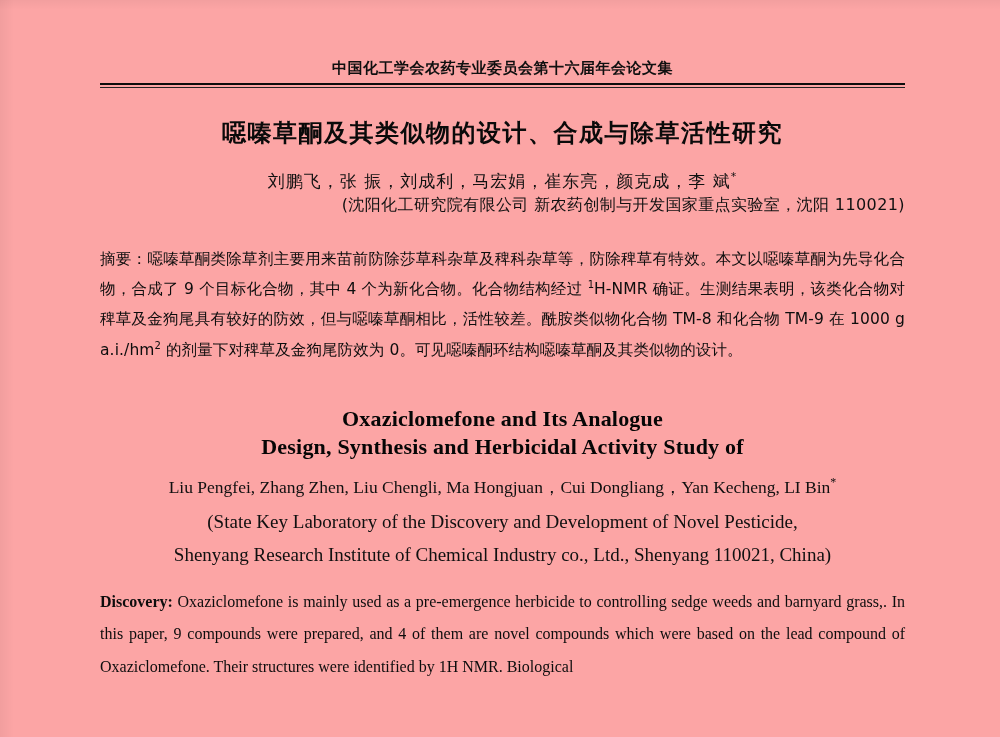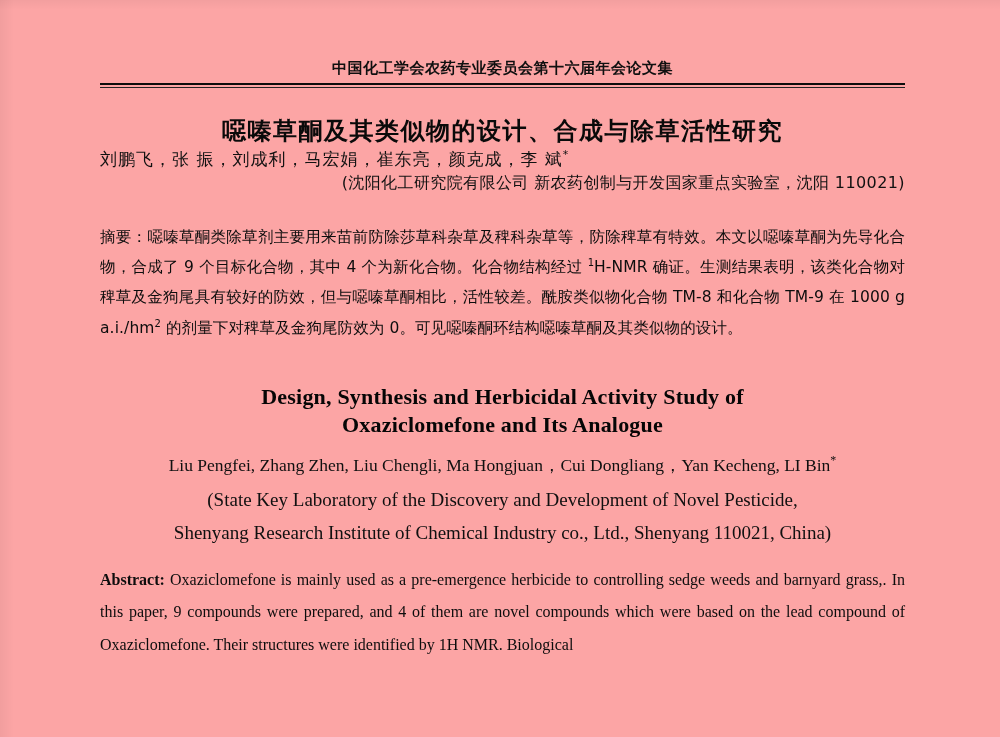--- a/index.html
+++ b/index.html
@@ -58,31 +58,33 @@
     position: absolute;
     left: 100px;
     top: 112px;
     width: 805px;
   }
 
   .cn-title {
     text-align: center;
     font-size: 24px;
     font-weight: bold;
-    font-family: Liberation Mono, monospace;
+    font-family: Liberation Sans, sans-serif;
     letter-spacing: 1.5px;
     line-height: 1.25;
     color: #0a0a0a;
     margin-top: 6px;
   }
 
   .cn-authors {
+    text-align: center;
     font-size: 17px;
     font-family: "DejaVu Sans", "Liberation Sans", sans-serif;
     letter-spacing: 1px;
+    margin-top: 22px;
     color: #111;
   }
   .cn-authors .sup {
     font-size: 11px;
     vertical-align: super;
   }
 
   .cn-affil {
     text-align: right;
     font-size: 16px;
@@ -193,33 +195,33 @@
     </div>
 
     <div class="cn-affil">(沈阳化工研究院有限公司 新农药创制与开发国家重点实验室，沈阳 110021)</div>
 
     <div class="cn-abstract">
       <span class="lead">摘要：</span><span>噁嗪草酮类除草剂主要用来苗前防除莎草科杂草及稗科杂草等，防除稗草有特效。本文以噁嗪</span><span>草酮为先导化合物，合成了 9 个目标化合物，其中 4 个为新化合物。化合物结构经过 </span><sup>1</sup><span>H-NMR 确证。生测</span><span>结果表明，该类化合物对稗草及金狗尾具有较好的防效，但与噁嗪草酮相比，活性较差。酰胺类似物</span><span>化合物 TM-8 和化合物 TM-9 在 1000 g a.i./hm</span><sup>2</sup><span> 的剂量下对稗草及金狗尾防效为 0。可见噁嗪酮环结构</span><span>噁嗪草酮及其类似物的设计。</span>
     </div>
 
 
     <div class="en-title">
+      <div>Oxaziclomefone and Its Analogue</div>
       <div>Design, Synthesis and Herbicidal Activity Study of</div>
-      <div>Oxaziclomefone and Its Analogue</div>
     </div>
 
     <div class="en-authors">
       <span>Liu Pengfei, Zhang Zhen, Liu Chengli, Ma Hongjuan，Cui Dongliang，Yan Kecheng, LI Bin</span><span class="sup">*</span>
     </div>
 
     <div class="en-affil">
       <div>(State Key Laboratory of the Discovery and Development of Novel Pesticide,</div>
       <div>Shenyang Research Institute of Chemical Industry co., Ltd., Shenyang 110021, China)</div>
     </div>
 
     <div class="en-abstract">
-      <span class="lead">Abstract:</span><span> Oxaziclomefone is mainly used as a pre-emergence herbicide to controlling sedge weeds and</span>
+      <span class="lead">Discovery:</span><span> Oxaziclomefone is mainly used as a pre-emergence herbicide to controlling sedge weeds and</span>
       <span>barnyard grass,. In this paper, 9 compounds were prepared, and 4 of them are novel compounds which were</span>
       <span>based on the lead compound of Oxaziclomefone. Their structures were identified by 1H NMR. Biological</span>
     </div>
 
   </div>
 </div>
 
 </body></html>

